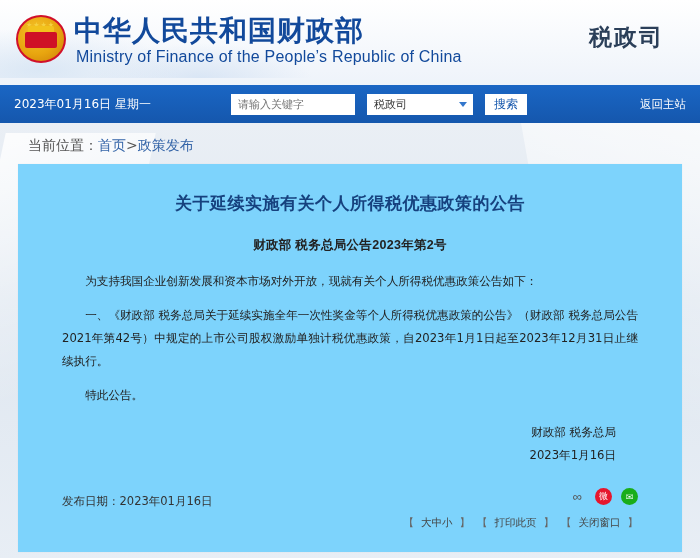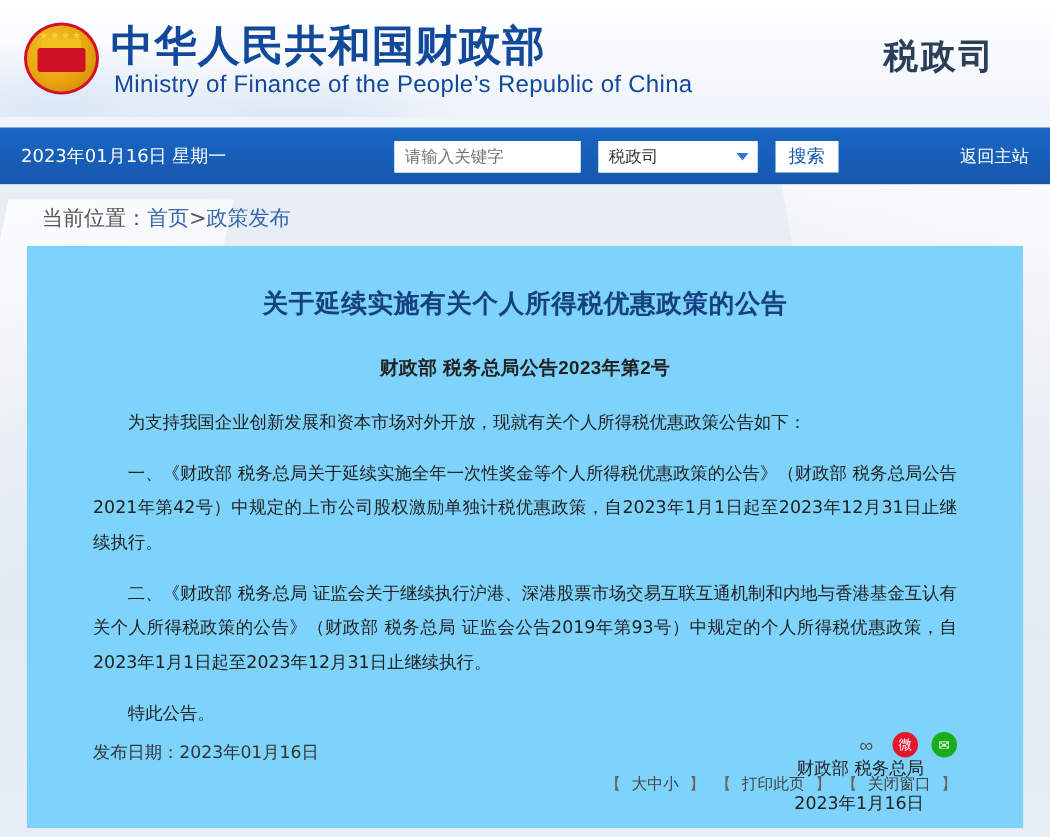--- a/index.html
+++ b/index.html
@@ -113,21 +113,21 @@
   }
   .nav-date {
     color: #ffffff;
     font-size: 12px;
     white-space: nowrap;
     font-family: "DejaVu Sans", "Liberation Sans", sans-serif;
   }
   .nav-search-wrap {
     display: flex;
     align-items: flex-start;
-    margin-left: 100px;
+    margin-left: 68px;
     padding-left: 12px;
   }
   .search-input {
     width: 124px;
     height: 21px;
     border: 1px solid #ffffff;
     background: #ffffff;
     font-size: 11px;
     color: #999999;
     padding: 0 6px;
@@ -359,21 +359,20 @@
     </div>
 
     <div class="doc-card">
       <div class="doc-inner">
         <div class="doc-title">关于延续实施有关个人所得税优惠政策的公告</div>
         <div class="doc-subtitle">财政部 税务总局公告2023年第2号</div>
 
         <div class="doc-body">
           <p>为支持我国企业创新发展和资本市场对外开放，现就有关个人所得税优惠政策公告如下：</p>
           <p>一、《财政部 税务总局关于延续实施全年一次性奖金等个人所得税优惠政策的公告》（财政部 税务总局公告2021年第42号）中规定的上市公司股权激励单独计税优惠政策，自2023年1月1日起至2023年12月31日止继续执行。</p>
-          <p>二、《财政部 税务总局 证监会关于继续执行沪港、深港股票市场交易互联互通机制和内地与香港基金互认有关个人所得税政策的公告》（财政部 税务总局 证监会公告2019年第93号）中规定的个人所得税优惠政策，自2023年1月1日起至2023年12月31日止继续执行。</p>
           <p>特此公告。</p>
         </div>
 
         <div class="sign">
           <div>财政部 税务总局</div>
           <div>2023年1月16日</div>
         </div>
       </div>
 
       <div class="doc-footer">

